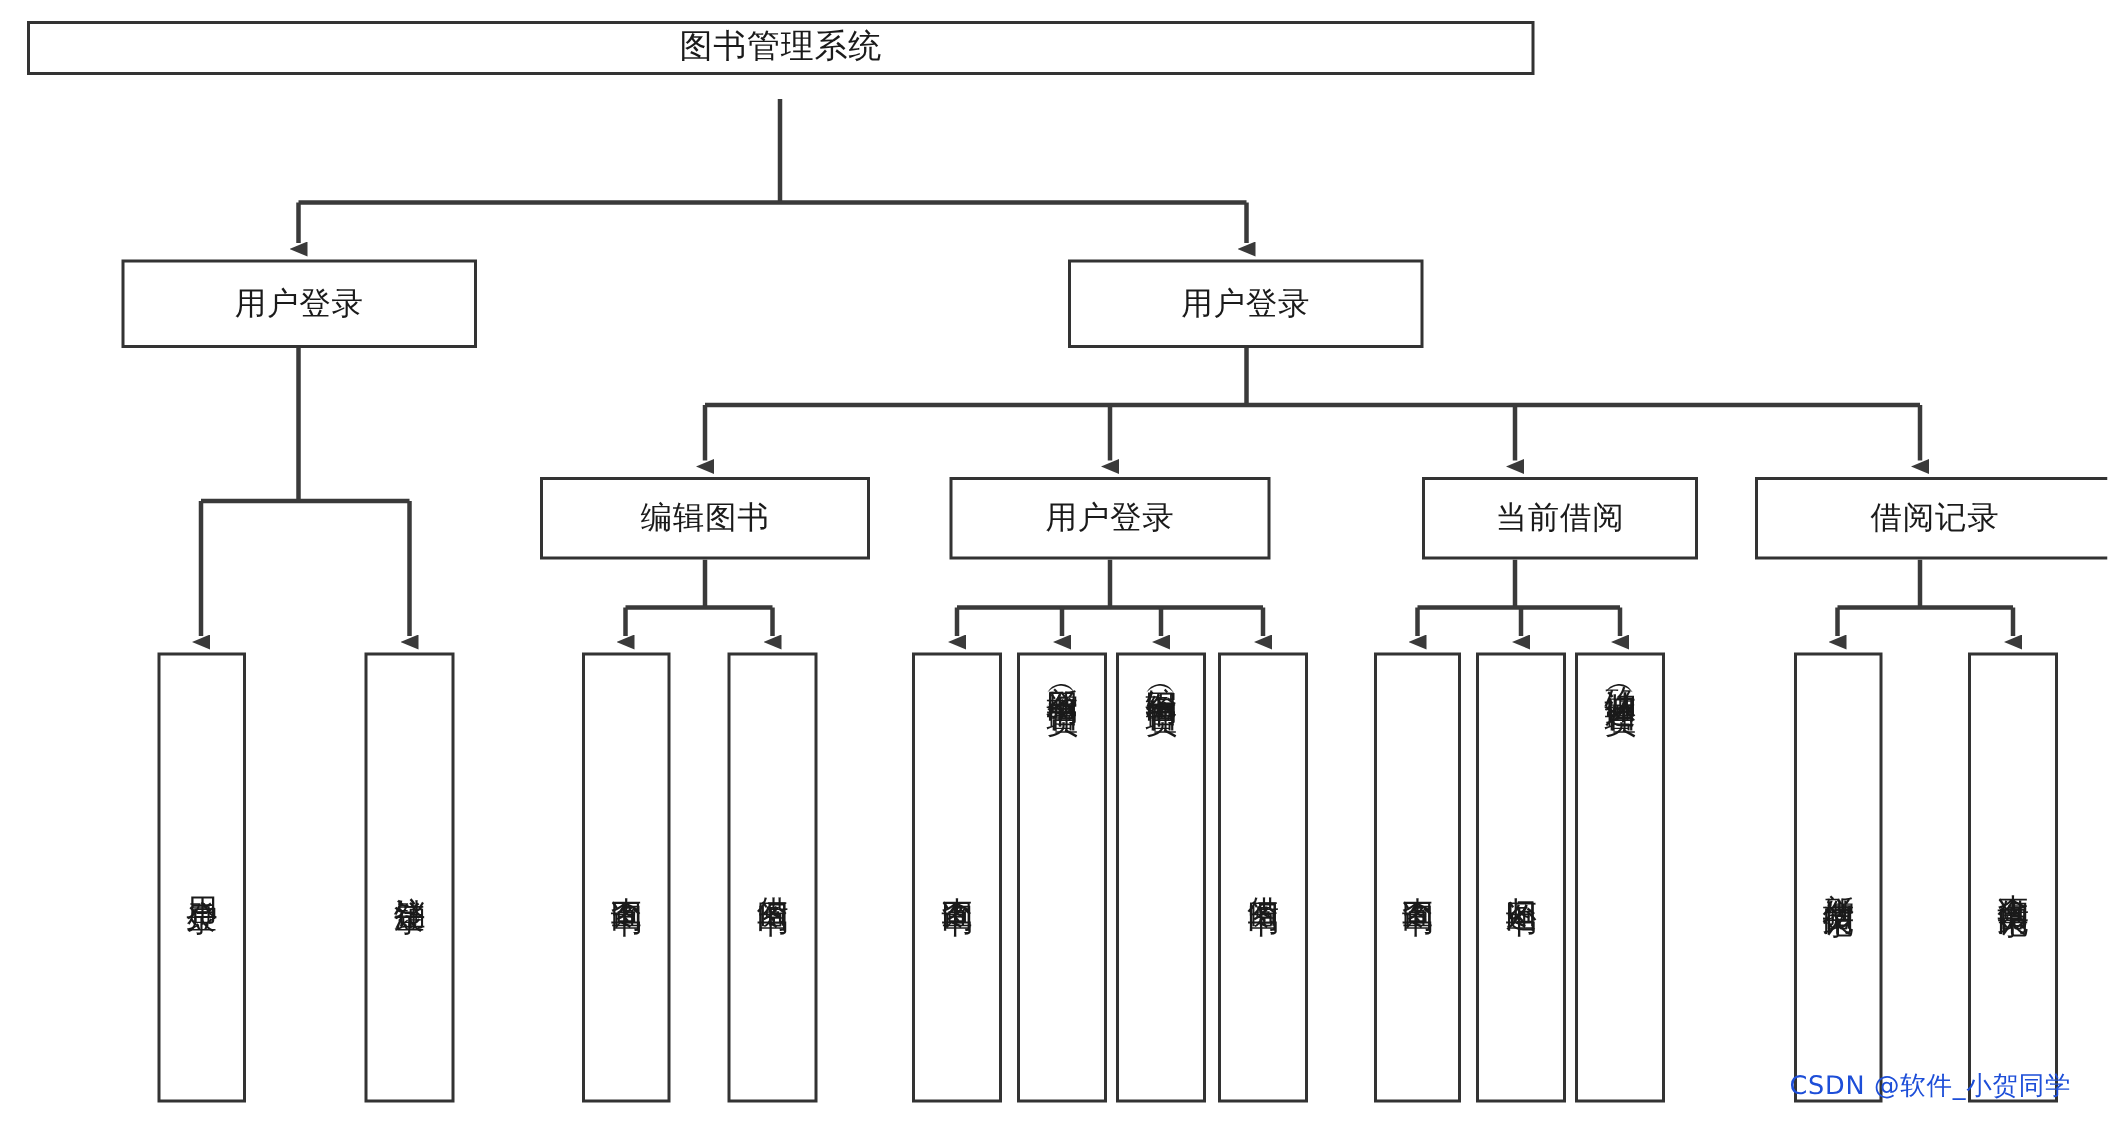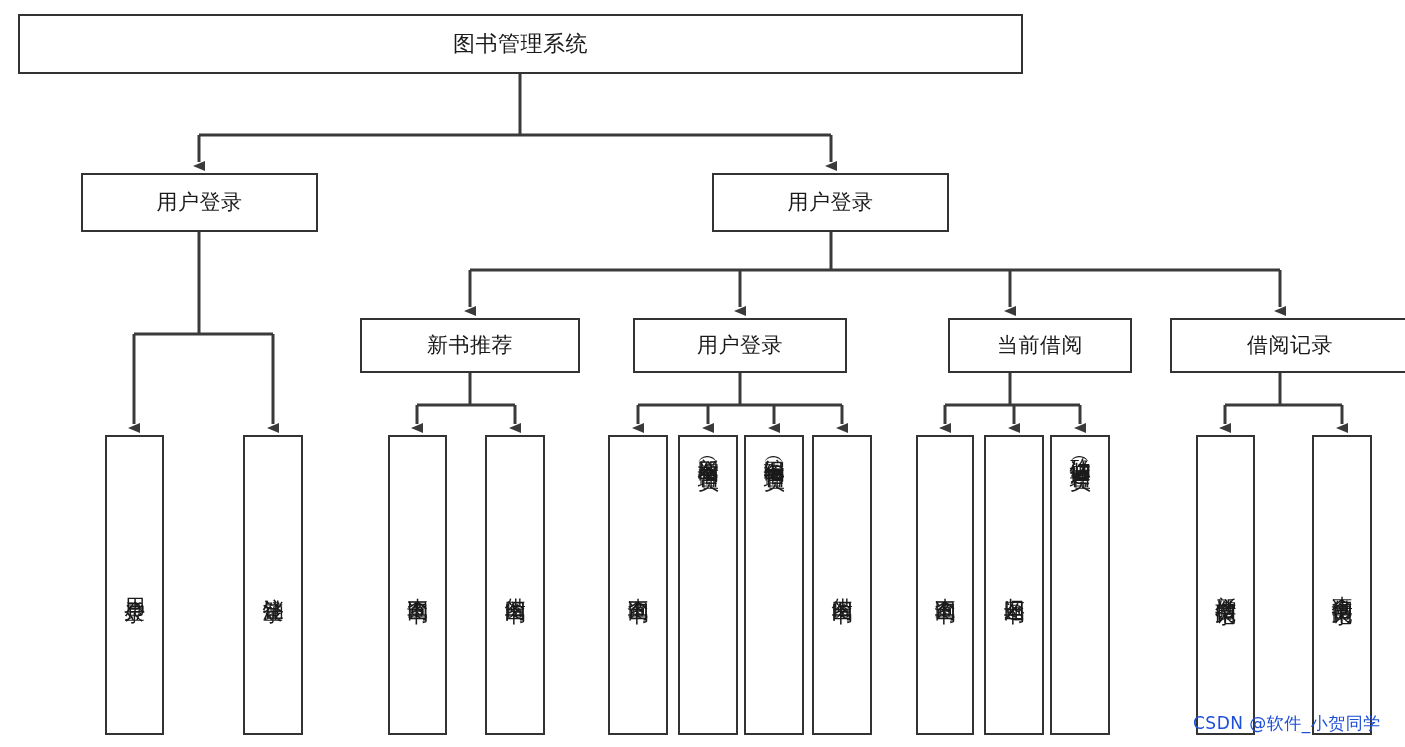--- a/index.html
+++ b/index.html
@@ -129,33 +129,33 @@
       <path d="M 1014 405 L 1014 424" marker-end="url(#arrow)"></path>
       <path d="M 1080 405 L 1080 424" marker-end="url(#arrow)"></path>
 
       <path d="M 1280 373 L 1280 405"></path>
       <path d="M 1225 405 L 1342 405"></path>
       <path d="M 1225 405 L 1225 424" marker-end="url(#arrow)"></path>
       <path d="M 1342 405 L 1342 424" marker-end="url(#arrow)"></path>
     </g>
   </svg>
 
-  <div class="node horiz root" style="left:18px; top:14px; width:1005px; height:60px;">
+  <div class="node horiz root" style="left:18px; top:14px; width:1005px; height:36px;">
     <span class="node-label">图书管理系统</span>
   </div>
 
   <div class="node horiz" style="left:81px; top:173px; width:237px; height:59px;">
     <span class="node-label">用户登录</span>
   </div>
   <div class="node horiz" style="left:712px; top:173px; width:237px; height:59px;">
     <span class="node-label">用户登录</span>
   </div>
 
   <div class="node horiz" style="left:360px; top:318px; width:220px; height:55px;">
-    <span class="node-label">新书推荐</span>
+    <span class="node-label">编辑图书</span>
   </div>
   <div class="node horiz" style="left:633px; top:318px; width:214px; height:55px;">
     <span class="node-label">用户登录</span>
   </div>
   <div class="node horiz" style="left:948px; top:318px; width:184px; height:55px;">
     <span class="node-label">当前借阅</span>
   </div>
   <div class="node horiz" style="left:1170px; top:318px; width:240px; height:55px;">
     <span class="node-label">借阅记录</span>
   </div>

